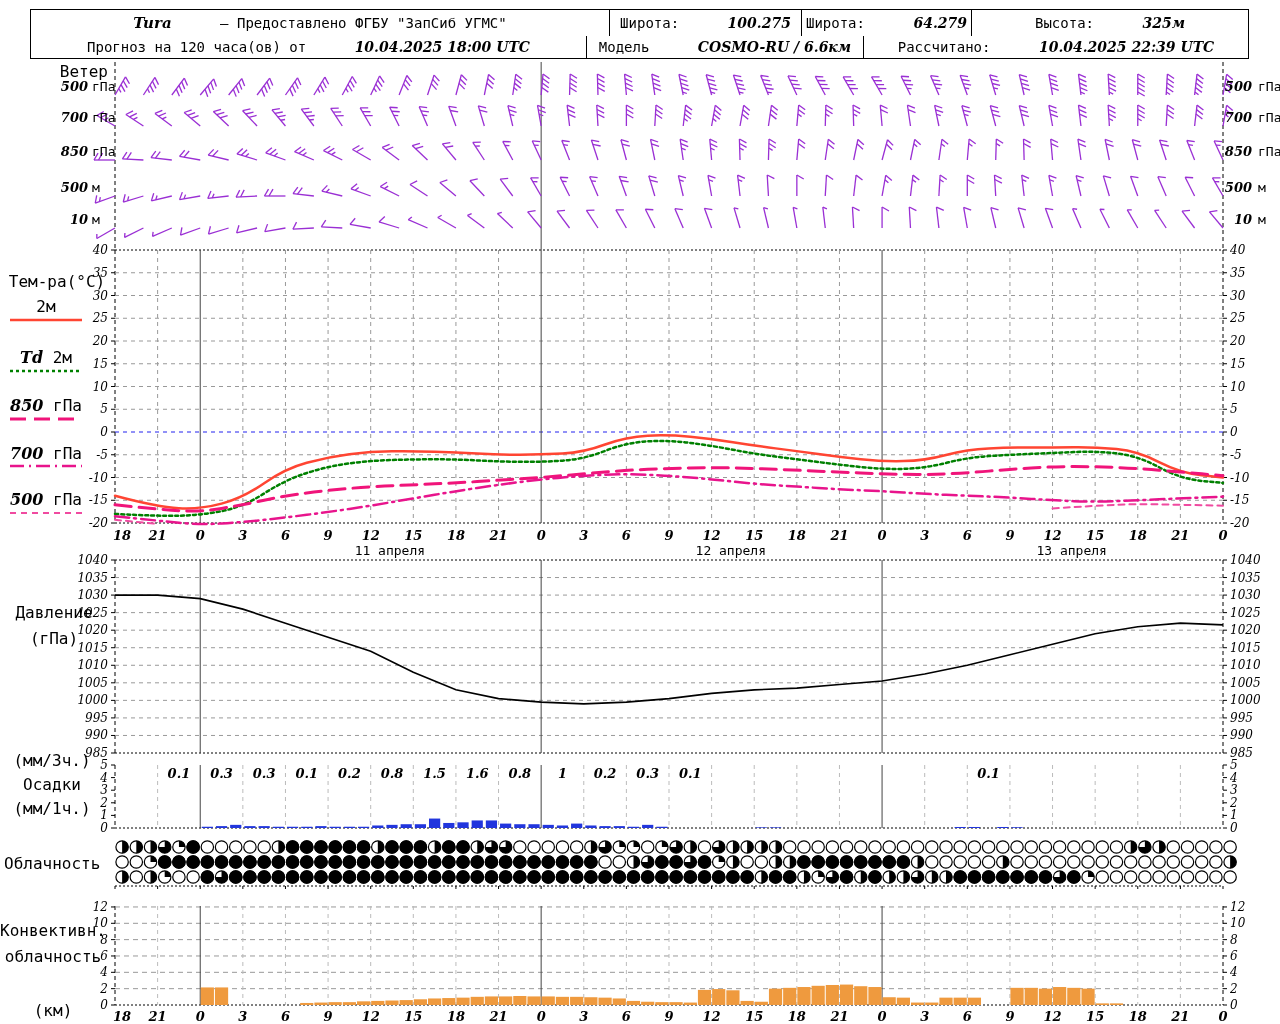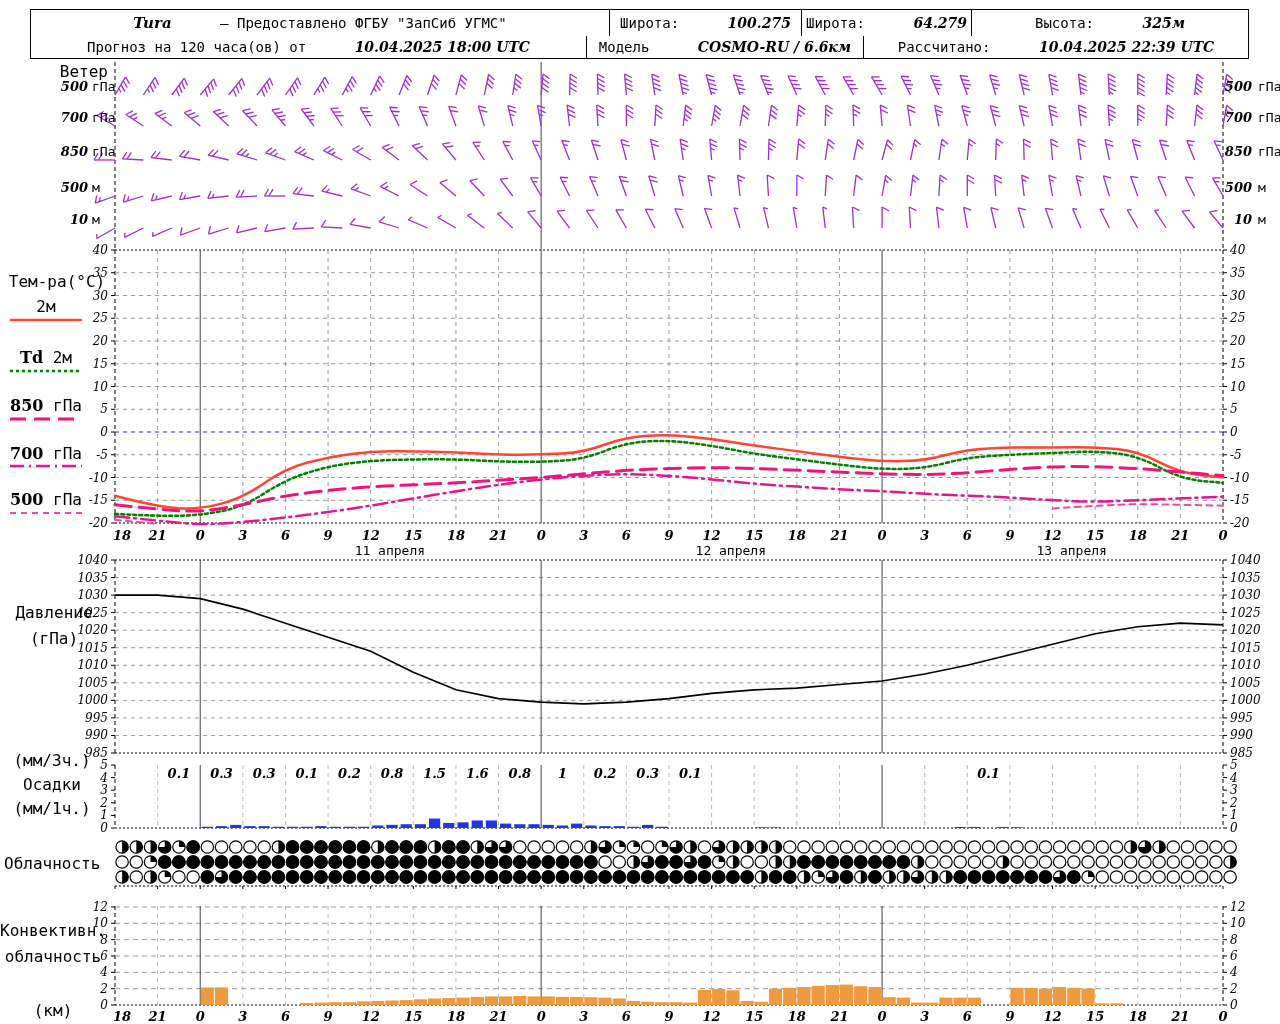--- a/index.html
+++ b/index.html
@@ -7,21 +7,21 @@
         font-family:"DejaVu Sans Mono",monospace;color:#000;}
   .hdr{position:absolute;left:30px;width:1219px;display:flex;border:1px solid #000;box-sizing:border-box;
        font-size:14px;align-items:center;background:#fff;}
   .hdr1{top:9px;height:28px;}
   .hdr2{top:36px;height:23px;border-top:none;}
   .cell{height:100%;display:flex;align-items:center;justify-content:center;box-sizing:border-box;white-space:nowrap;gap:20px;}
   .cell+.cell{border-left:1px solid #000;}
   .val{font-family:"DejaVu Serif",serif;font-style:italic;font-weight:bold;}
   .station{font-family:"DejaVu Serif",serif;font-style:italic;font-weight:bold;font-size:15px;}
   .ltit{position:absolute;font-size:16px;line-height:15px;}
-  .itv{font-family:"DejaVu Serif",serif;font-weight:bold;}
+  .itv{font-family:"DejaVu Serif",serif;font-style:italic;font-weight:bold;}
   svg text{fill:#000;}
   .ax{font:italic 12px "DejaVu Serif",serif;}
   .hr{font:italic bold 13px "DejaVu Serif",serif;}
   .day{font:13px "DejaVu Sans Mono",monospace;}
   .pv{font:italic bold 13px "DejaVu Serif",serif;}
   .lvl{font:13px "DejaVu Sans Mono",monospace;}
   .lvlnum{font:italic bold 13px "DejaVu Serif",serif;}
 </style>
 </head>
 <body>

